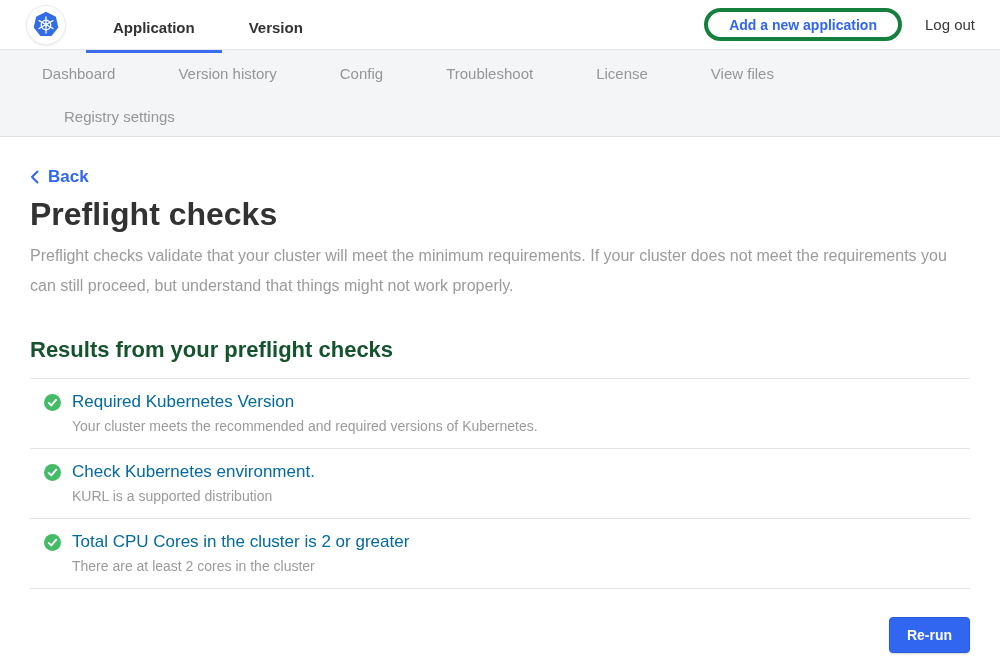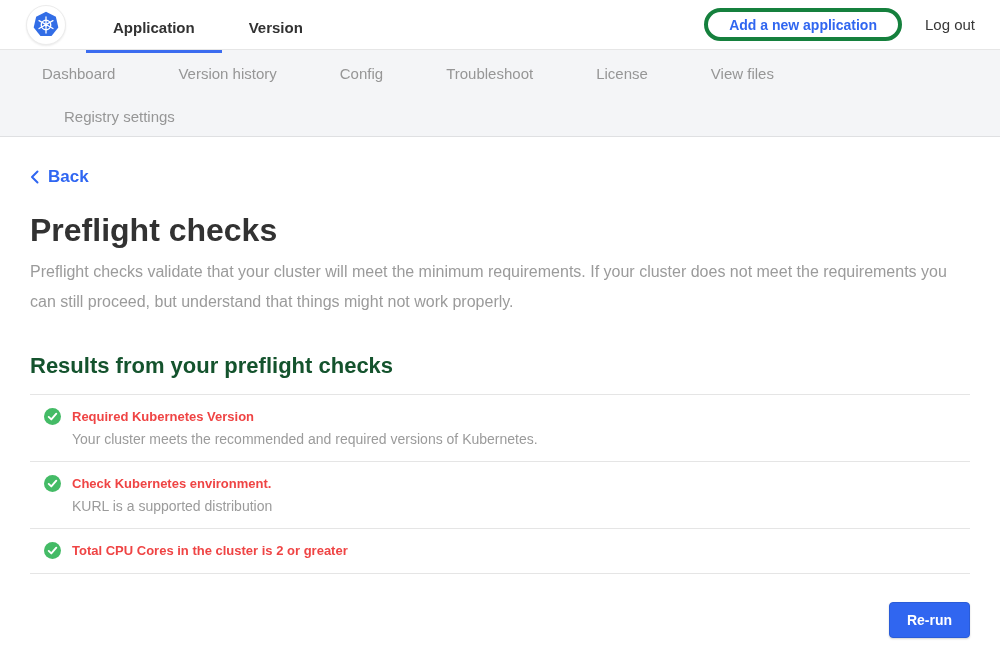--- a/index.html
+++ b/index.html
@@ -92,21 +92,21 @@
     display: inline-flex;
     align-items: center;
     gap: 9px;
     color: #2f66f2;
     font-size: 17px;
     font-weight: 700;
     text-decoration: none;
     cursor: pointer;
   }
   .page-title {
-    margin-top: 24px;
+    margin-top: 8px;
     font-size: 32px;
     font-weight: 700;
     color: #323232;
   }
   .page-desc {
     margin-top: 8px;
     font-size: 16px;
     line-height: 30px;
     color: #9b9b9b;
     max-width: 920px;
@@ -120,21 +120,21 @@
   .checks-list {
     margin-top: 15px;
     border-top: 1px solid #e5e5e5;
   }
   .check-item {
     border-bottom: 1px solid #e5e5e5;
     padding: 13px 0 14px 14px;
   }
   .check-title-row { display: flex; align-items: center; gap: 11px; }
   .check-icon { width: 17px; height: 17px; flex: 0 0 17px; }
-  .check-title { font-size: 13px; font-weight: 700; color: #ef4444; }
+  .check-title { font-size: 17px; font-weight: 400; color: #0369a1; }
   .check-desc {
     margin: 6px 0 0 28px;
     font-size: 14px;
     color: #9b9b9b;
   }
   .footer-actions {
     display: flex;
     justify-content: flex-end;
     margin-top: 28px;
   }
@@ -230,20 +230,21 @@
     </div>
 
     <div class="check-item">
       <div class="check-title-row">
         <svg class="check-icon" viewBox="0 0 17 17">
           <circle cx="8.5" cy="8.5" r="8.5" fill="#44bb66"></circle>
           <path d="M4.7 8.9 L7.3 11.4 L12.3 5.7" fill="none" stroke="#ffffff" stroke-width="1.9" stroke-linecap="round" stroke-linejoin="round"></path>
         </svg>
         <span class="check-title">Total CPU Cores in the cluster is 2 or greater</span>
       </div>
+      <div class="check-desc">There are at least 2 cores in the cluster</div>
     </div>
 
   </div>
 
   <div class="footer-actions">
     <button class="rerun-btn">Re-run</button>
   </div>
 
 </div>
 

